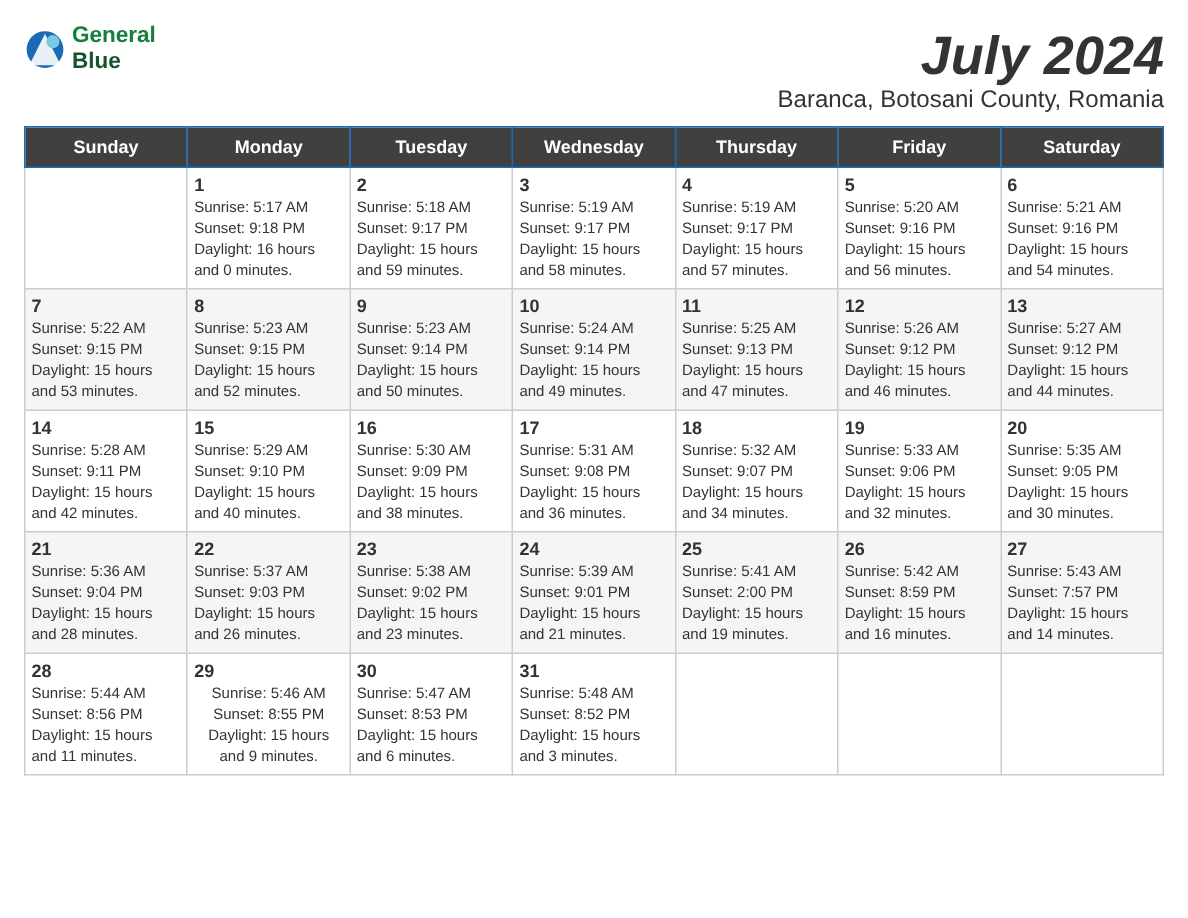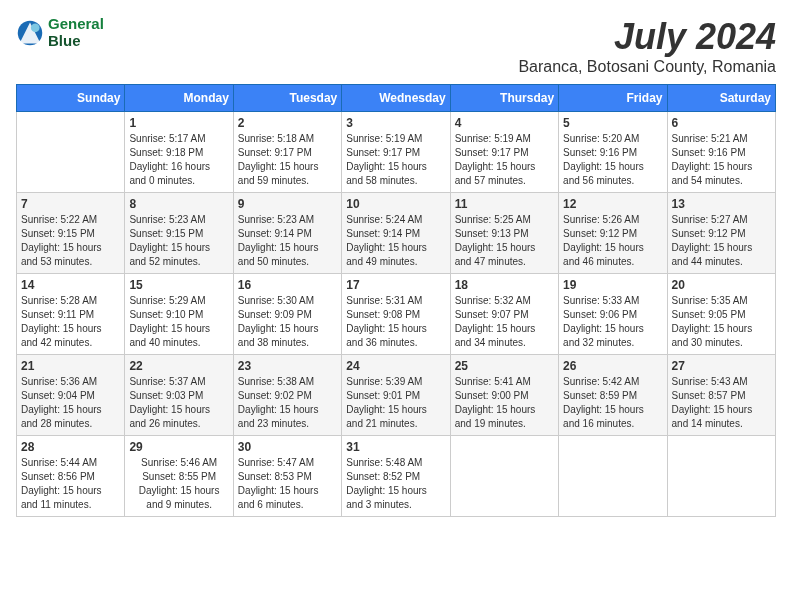--- a/index.html
+++ b/index.html
@@ -52,24 +52,24 @@
     .location-title {
       font-size: 16px;
       color: #333;
     }
     .calendar-table {
       width: 100%;
       border-collapse: collapse;
       font-size: 11px;
     }
     .calendar-table thead tr th {
-      background-color: #3b82f6;
+      background-color: #404040;
       color: #fff;
       padding: 6px 4px;
-      text-align: right;
+      text-align: center;
       font-size: 12px;
       font-weight: bold;
       border: 1px solid #1a6bb5;
     }
     .calendar-table tbody tr td {
       border: 1px solid #ccc;
       vertical-align: top;
       padding: 4px;
       width: calc(100% / 7);
       min-height: 80px;
@@ -300,35 +300,35 @@
         <td>
           <span class="day-number">24</span>
           <div class="day-info" style="white-space: pre-line;">Sunrise: 5:39 AM
 Sunset: 9:01 PM
 Daylight: 15 hours
 and 21 minutes.</div>
         </td>
         <td>
           <span class="day-number">25</span>
           <div class="day-info" style="white-space: pre-line;">Sunrise: 5:41 AM
-Sunset: 9:00 PM
+Sunset: 2:00 PM
 Daylight: 15 hours
 and 19 minutes.</div>
         </td>
         <td>
           <span class="day-number">26</span>
           <div class="day-info" style="white-space: pre-line;">Sunrise: 5:42 AM
 Sunset: 8:59 PM
 Daylight: 15 hours
 and 16 minutes.</div>
         </td>
         <td>
           <span class="day-number">27</span>
           <div class="day-info" style="white-space: pre-line;">Sunrise: 5:43 AM
-Sunset: 8:57 PM
+Sunset: 7:57 PM
 Daylight: 15 hours
 and 14 minutes.</div>
         </td>
       </tr>
       <tr>
         <td>
           <span class="day-number">28</span>
           <div class="day-info" style="white-space: pre-line;">Sunrise: 5:44 AM
 Sunset: 8:56 PM
 Daylight: 15 hours

